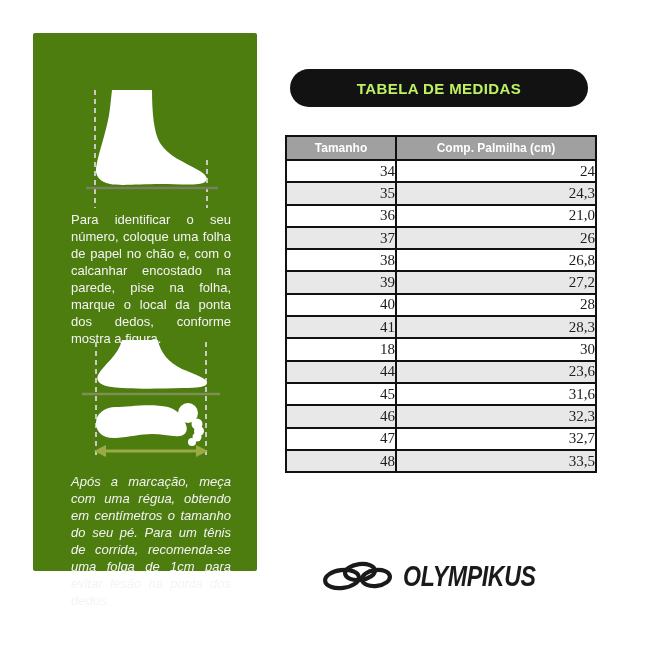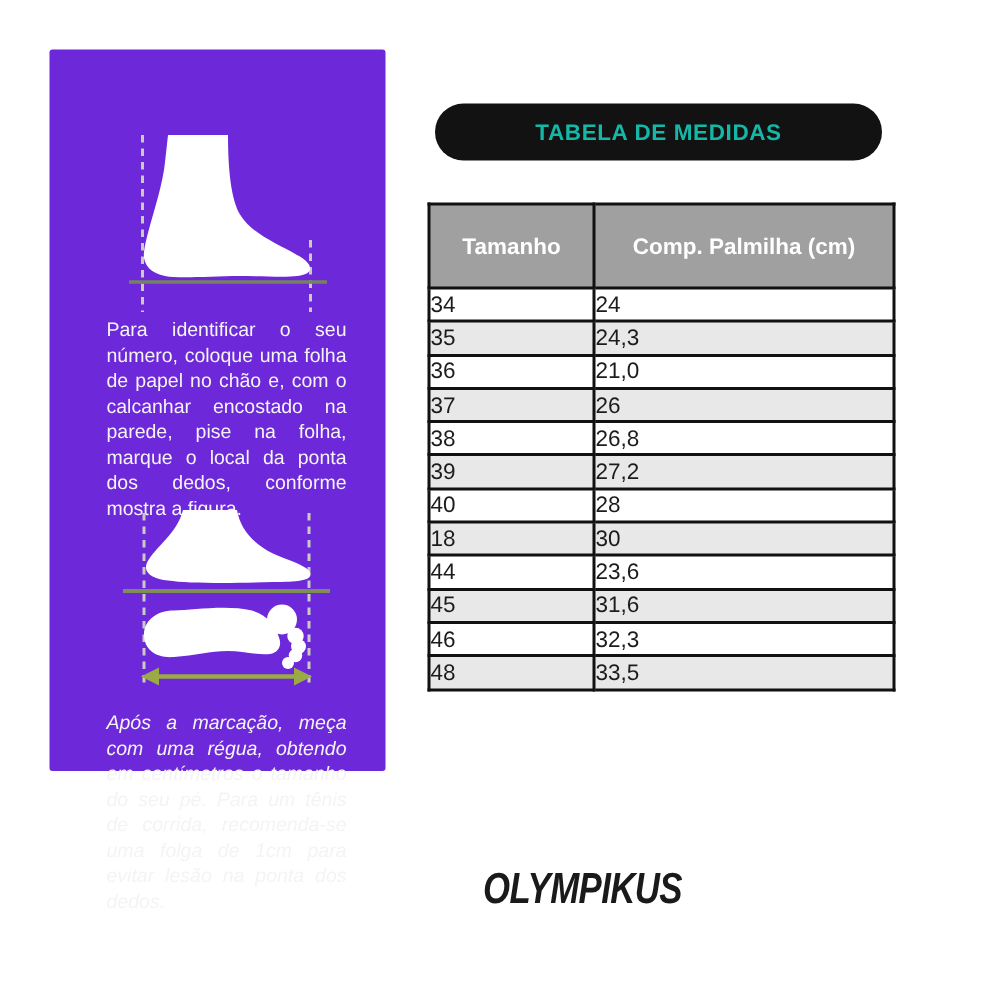--- a/index.html
+++ b/index.html
@@ -1,43 +1,43 @@
 <!DOCTYPE html>
 <html><head>
 <meta charset="utf-8">
 <style>
   html,body{margin:0;padding:0;}
   body{font-family:"Liberation Sans", sans-serif;}
   .canvas{position:relative;width:660px;height:660px;background:#ffffff;overflow:hidden;}
 
   
-  .panel{position:absolute;left:33px;top:33px;width:224px;height:481px;background:#6d28d9;border-radius:2px;}
+  .panel{position:absolute;left:33px;top:33px;width:224px;height:538px;background:#4d7c0f;border-radius:2px;}
   .illus{position:absolute;left:27px;}
   .illus-top{top:55px;}
   .illus-mid{top:303px;}
   .panel p{position:absolute;left:38px;width:160px;margin:0;color:#f4f4f4;
            font-size:13px;line-height:17px;text-align:justify;}
   .p1{top:178px;}
   .p2{top:440px;font-style:italic;}
 
   
   .title-pill{position:absolute;left:290px;top:69px;width:298px;height:38px;background:#121212;
-              border-radius:19px;color:#14b8a6;font-weight:bold;font-size:15px;letter-spacing:.4px;
+              border-radius:19px;color:#bef264;font-weight:bold;font-size:15px;letter-spacing:.4px;
               display:flex;align-items:center;justify-content:center;}
 
   
   table.size-table{position:absolute;left:285px;top:135px;width:310px;border-collapse:collapse;
                    table-layout:fixed;font-size:15px;color:#1c1c1c;}
-  table.size-table th{background:#a0a0a0;color:#ffffff;font-weight:bold;font-size:15px;
-                      height:22px;border:2px solid #111;padding:16px;}
-  table.size-table td{height:20.3px;text-align:left;border:2px solid #111;padding:0;background:#ffffff;}
+  table.size-table th{background:#a0a0a0;color:#ffffff;font-weight:bold;font-size:12px;
+                      height:22px;border:2px solid #111;padding:0;}
+  table.size-table td{height:20.3px;text-align:right;border:2px solid #111;padding:0;background:#ffffff;font-family:Liberation Serif, serif;}
   table.size-table tbody tr:nth-child(even) td{background:#e8e8e8;}
 
   
-  .logo{position:absolute;left:322px;top:556px;height:40px;display:flex;align-items:center;gap:21px;flex-direction:column;}
+  .logo{position:absolute;left:322px;top:556px;height:40px;display:flex;align-items:center;gap:7px;}
   .logo .brand-text{font-size:29px;font-weight:bold;font-style:italic;color:#1a1a1a;
                     letter-spacing:-.5px;transform:scaleX(.8);transform-origin:left center;white-space:nowrap;}
 </style>
 </head>
 <body>
 
 <div class="canvas">
 
   <aside class="panel">
 
@@ -112,34 +112,42 @@
         </tr>
         <tr>
           <td>39</td>
           <td>27,2</td>
         </tr>
         <tr>
           <td>40</td>
           <td>28</td>
         </tr>
         <tr>
+          <td>41</td>
+          <td>28,3</td>
+        </tr>
+        <tr>
           <td>18</td>
           <td>30</td>
         </tr>
         <tr>
           <td>44</td>
           <td>23,6</td>
         </tr>
         <tr>
           <td>45</td>
           <td>31,6</td>
         </tr>
         <tr>
           <td>46</td>
           <td>32,3</td>
+        </tr>
+        <tr>
+          <td>47</td>
+          <td>32,7</td>
         </tr>
         <tr>
           <td>48</td>
           <td>33,5</td>
         </tr>
       </tbody>
   </table>
 
   <div class="logo">
     <svg width="74" height="30" viewBox="0 0 74 30">

